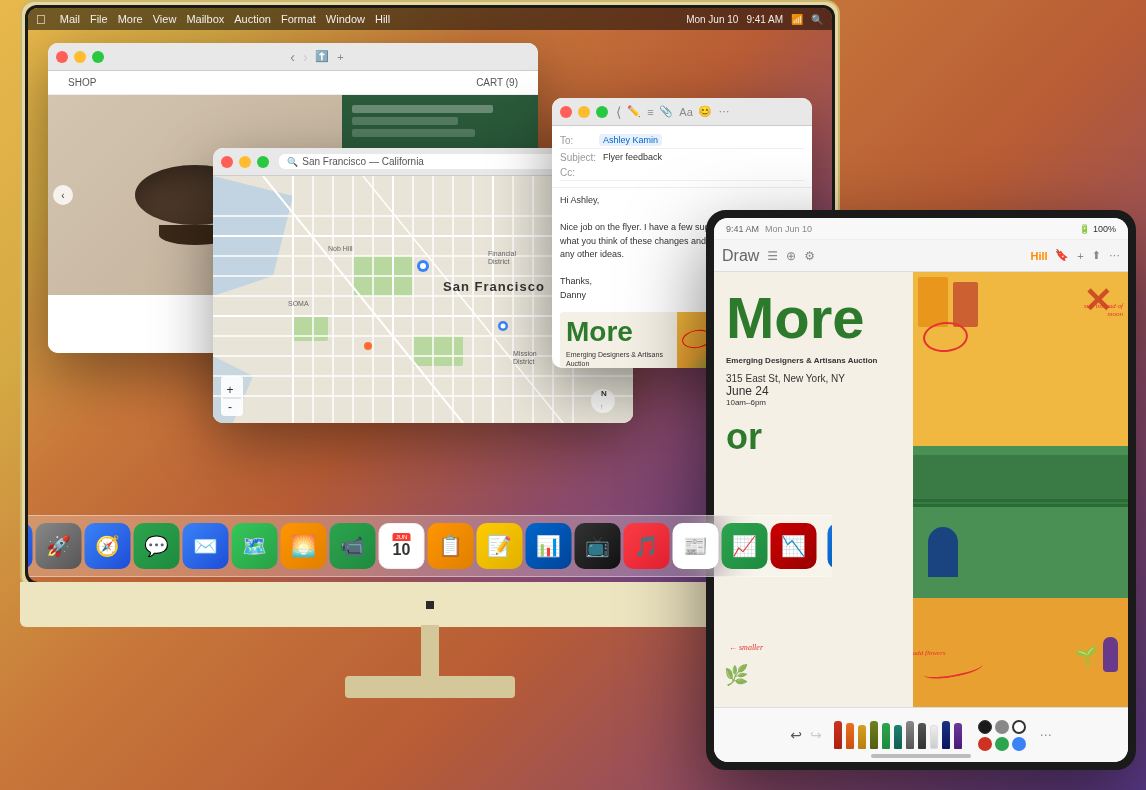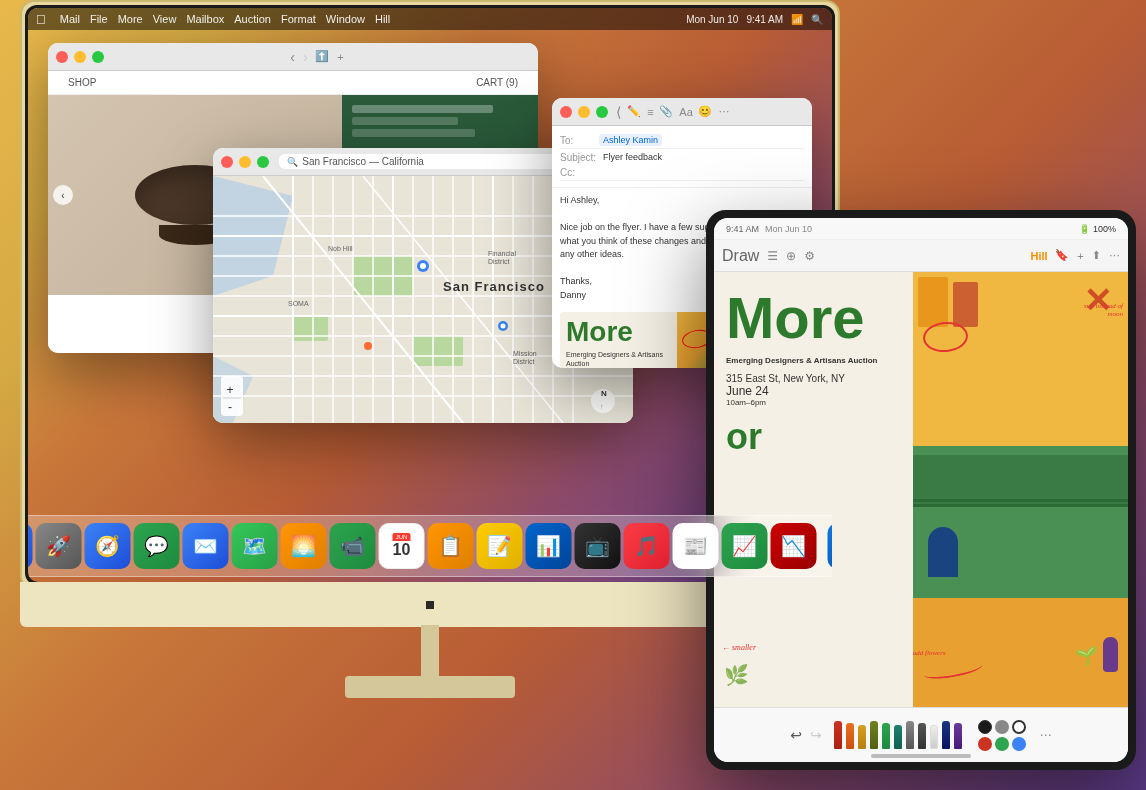--- a/index.html
+++ b/index.html
@@ -868,21 +868,21 @@
               <span>June 24</span>
             </div>
             <div style="font-size:8px;color:#333;">
               <span>10am–6pm</span>
             </div>
           </div>
           <div style="margin-top:12px;">
             <div class="ipad-or-less">or</div>
           </div>
 
-          <div style="position:absolute;bottom:55px;left:8px;font-size:8px;color:#e53333;font-family:cursive;font-style:italic;">
+          <div style="position:absolute;bottom:55px;left:15px;font-size:8px;color:#e53333;font-family:cursive;font-style:italic;">
             ← <span>smaller</span>
           </div>
 
           <div style="position:absolute;bottom:20px;left:10px;font-size:20px;opacity:0.7;">🌿</div>
         </div>
 
         <div class="ipad-flyer-right" style="position:absolute;right:0;top:0;width:52%;height:100%;overflow:hidden;">
 
           <div style="position:absolute;top:0;left:0;right:0;height:40%;background:#f0b840;"></div>
           <div style="position:absolute;top:40%;left:0;right:0;height:35%;background:#4a9055;"></div>

